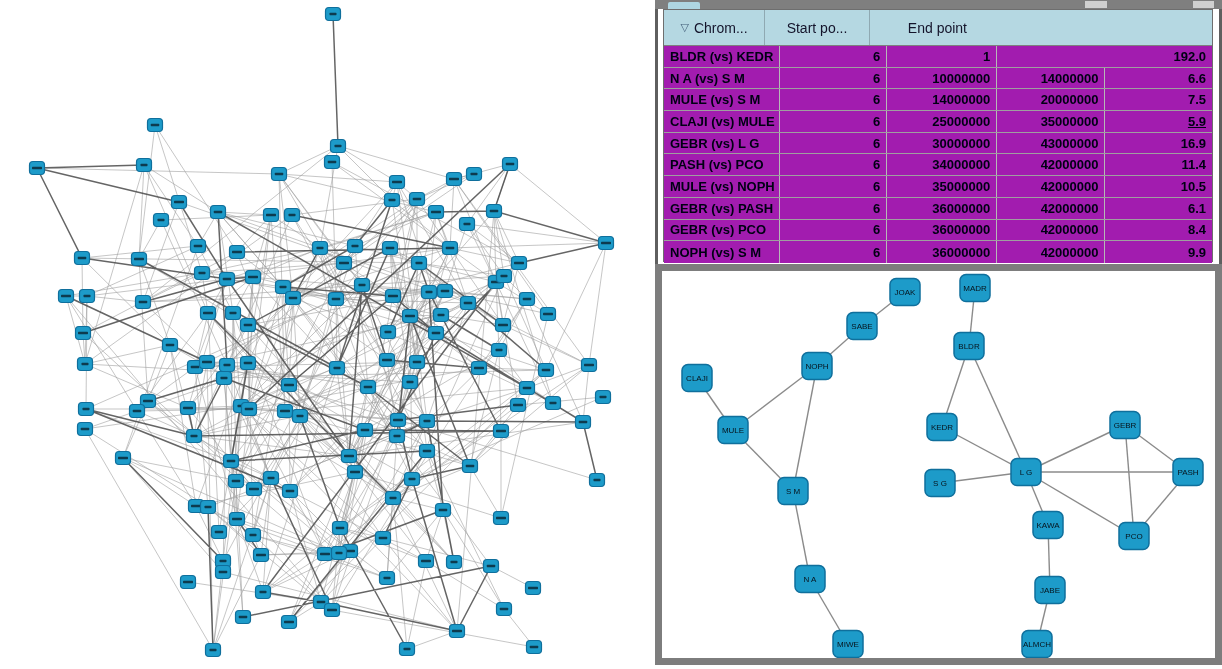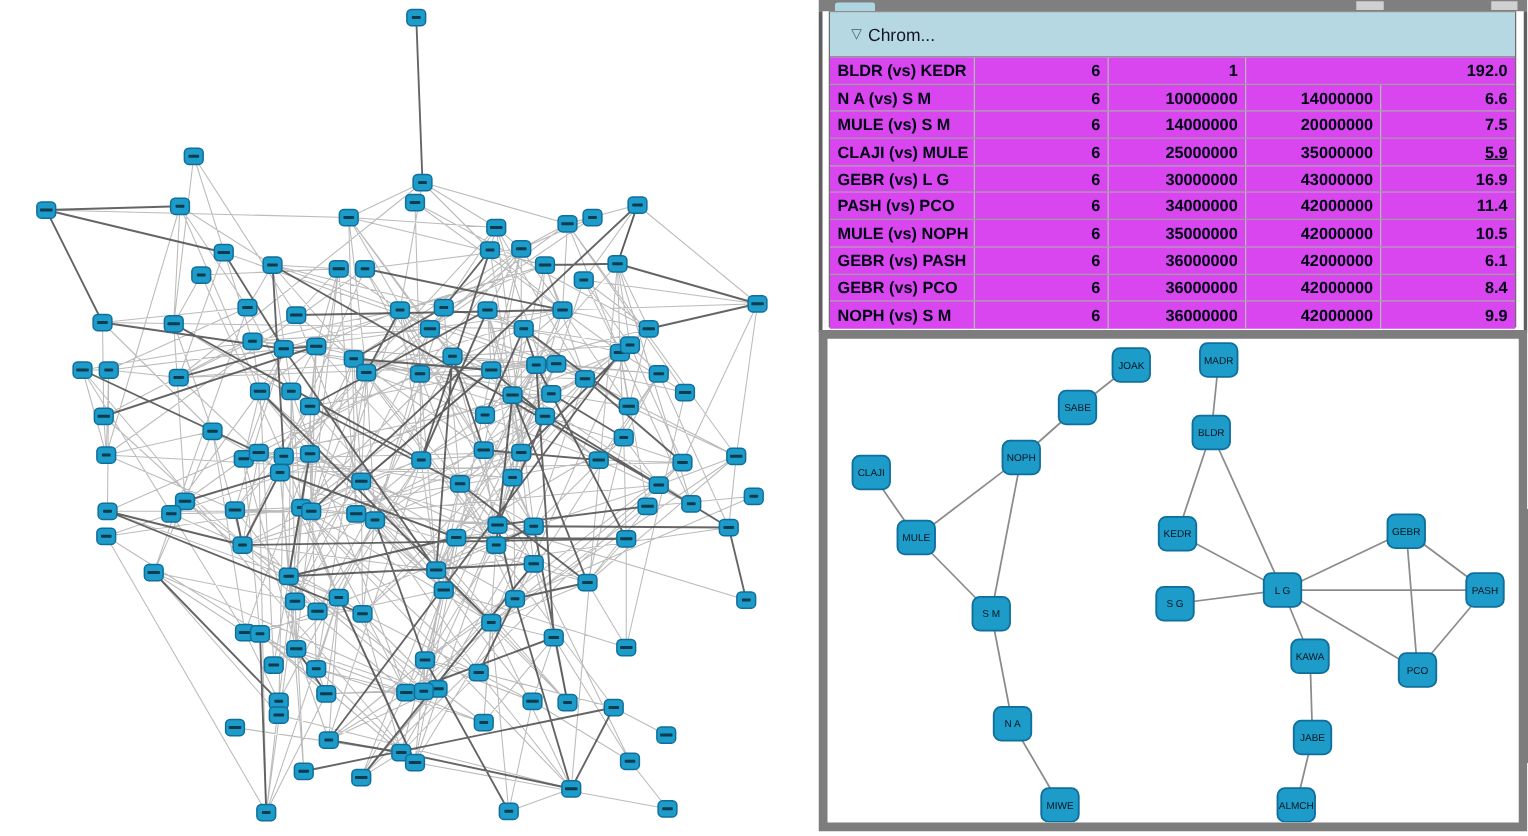--- a/index.html
+++ b/index.html
@@ -18,21 +18,21 @@
   .strip-tab{position:absolute;top:2px;height:7px;background:#aed6e2;border-radius:2px 2px 0 0;}
   .strip-thumb{position:absolute;top:1px;height:7px;background:#d0d0d0;}
   .edge-dark-strip{position:absolute;background:#5f5f5f;}
   #edt-table{position:absolute;left:8px;top:9px;width:550px;height:253px;
              border:1px solid #6e6e6e;box-sizing:border-box;background:#ffffff;}
   #tbl-head{display:flex;height:36px;background:#b5d8e2;border-bottom:1px solid #7f7f7f;box-sizing:border-box;}
   .th{display:flex;align-items:center;box-sizing:border-box;border-right:1px solid #8fa9b2;
       font-size:14px;color:#14142b;padding:0 6px;overflow:hidden;white-space:nowrap;}
   .th:last-child{border-right:none;}
   .funnel{font-size:11px;color:#44607a;margin-right:5px;line-height:1;}
-  .tr{display:flex;height:21.7px;border-bottom:1px solid #9f9f9f;box-sizing:border-box;background:#d946ef;gap:22px;}
+  .tr{display:flex;height:21.7px;border-bottom:1px solid #9f9f9f;box-sizing:border-box;background:#a21caf;gap:22px;}
   .tr:last-child{border-bottom:none;}
   .td{box-sizing:border-box;border-right:1px solid #b7b7b7;font-size:13px;font-weight:600;
       color:#000014;padding:0 6px;display:flex;align-items:center;overflow:hidden;white-space:nowrap;}
   .td:last-child{border-right:none;}
   
   #detail-region{position:absolute;left:655px;top:264px;width:567px;height:401px;background:#7d7d7d;text-align:right;}
   #detail-inner{position:absolute;left:7px;top:7px;width:553px;height:387px;background:#ffffff;overflow:hidden;}
   .d-edge{stroke:#8b8b8b;stroke-width:1.4;fill:none;}
   .d-rect{fill:#1d9bc9;stroke:#0f6f9c;stroke-width:1.5;}
   .d-label{font-size:8px;fill:#07131c;text-anchor:middle;font-family:"Liberation Sans",sans-serif;}
@@ -619,20 +619,26 @@
       <div class="strip-thumb" style="left:430px;width:22px;"></div>
       <div class="strip-thumb" style="left:538px;width:21px;"></div>
     </div>
     <div class="edge-dark-strip" style="left:0;top:9px;width:3px;height:257px;"></div>
     <div class="edge-dark-strip" style="left:564px;top:9px;width:3px;height:257px;"></div>
     <div id="edt-table">
       <div id="tbl-head">
           <div class="th" style="width: 101px; justify-content: center;">
             <span class="funnel">▽</span>
             <span>Chrom...</span>
+          </div>
+          <div class="th" style="width: 105px; justify-content: center;">
+            <span>Start po...</span>
+          </div>
+          <div class="th" style="width: 103px; justify-content: flex-end;">
+            <span>End point</span>
           </div>
         </div>
       <div id="tbl-body">
           <div class="tr">
             <div class="td" style="width: 140px; justify-content: flex-start;">BLDR (vs) KEDR</div>
             <div class="td" style="width: 101px; justify-content: flex-end;">6</div>
             <div class="td" style="width: 105px; justify-content: flex-end;">1</div>
             <div class="td" style="width: 103px; justify-content: flex-end; margin-top: 32px;">170000000</div>
             <div class="td" style="width: 101px; justify-content: flex-end;">192.0</div>
           </div>

